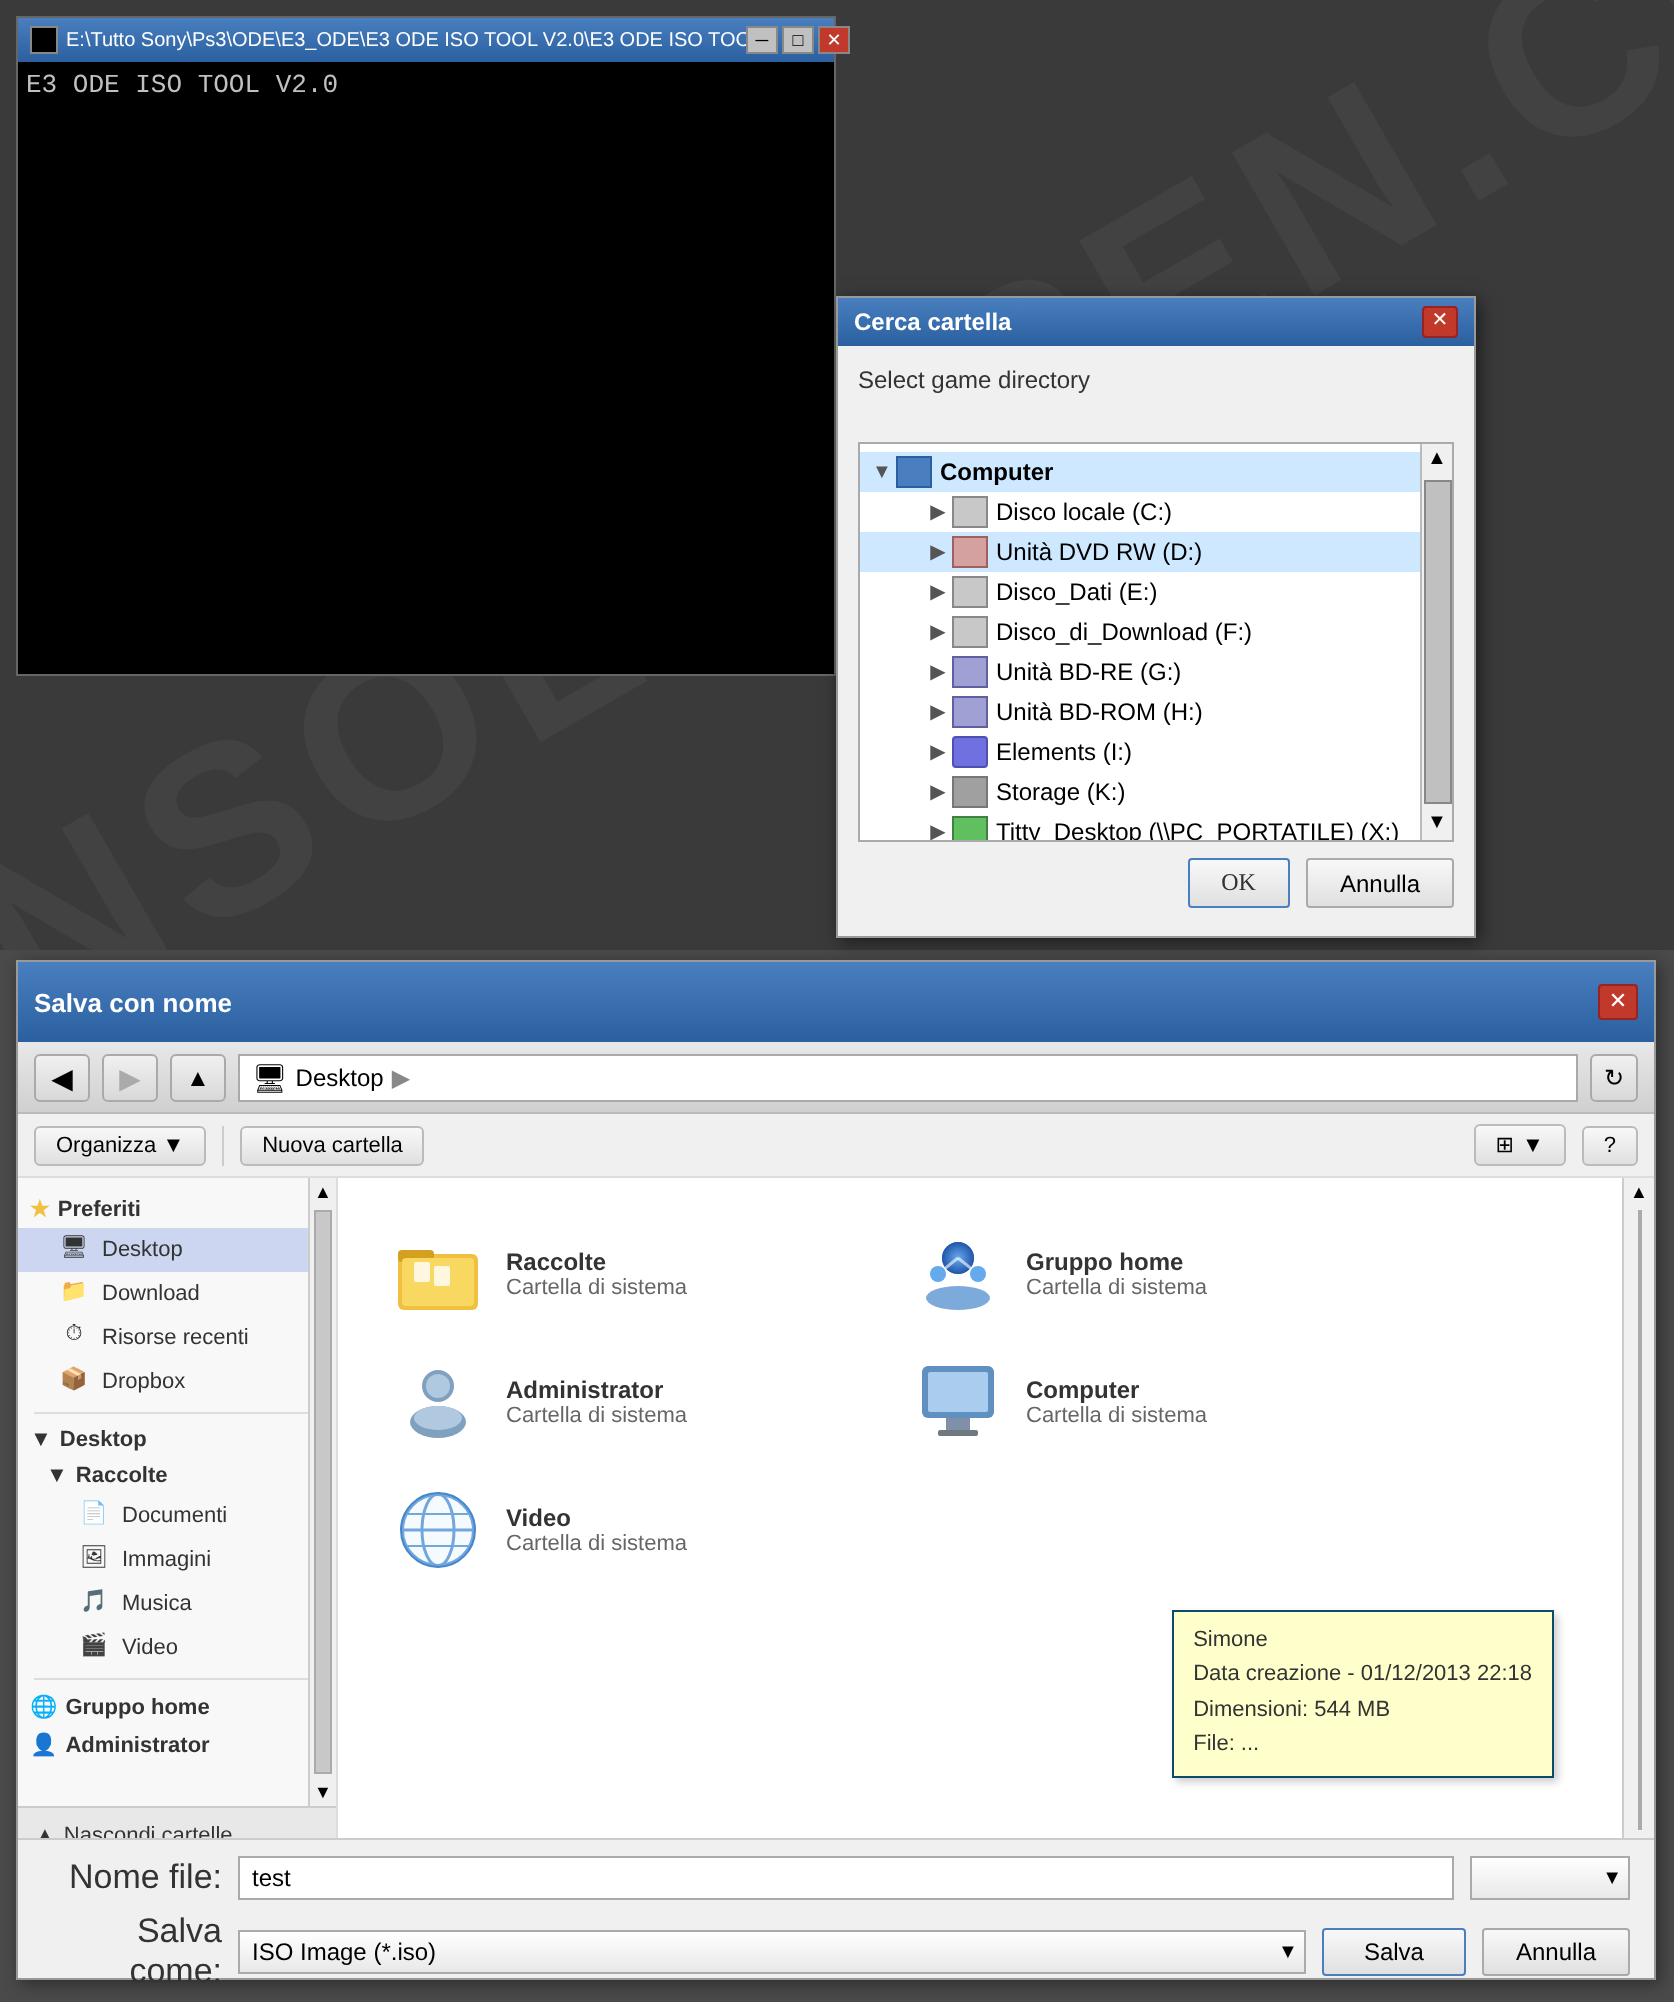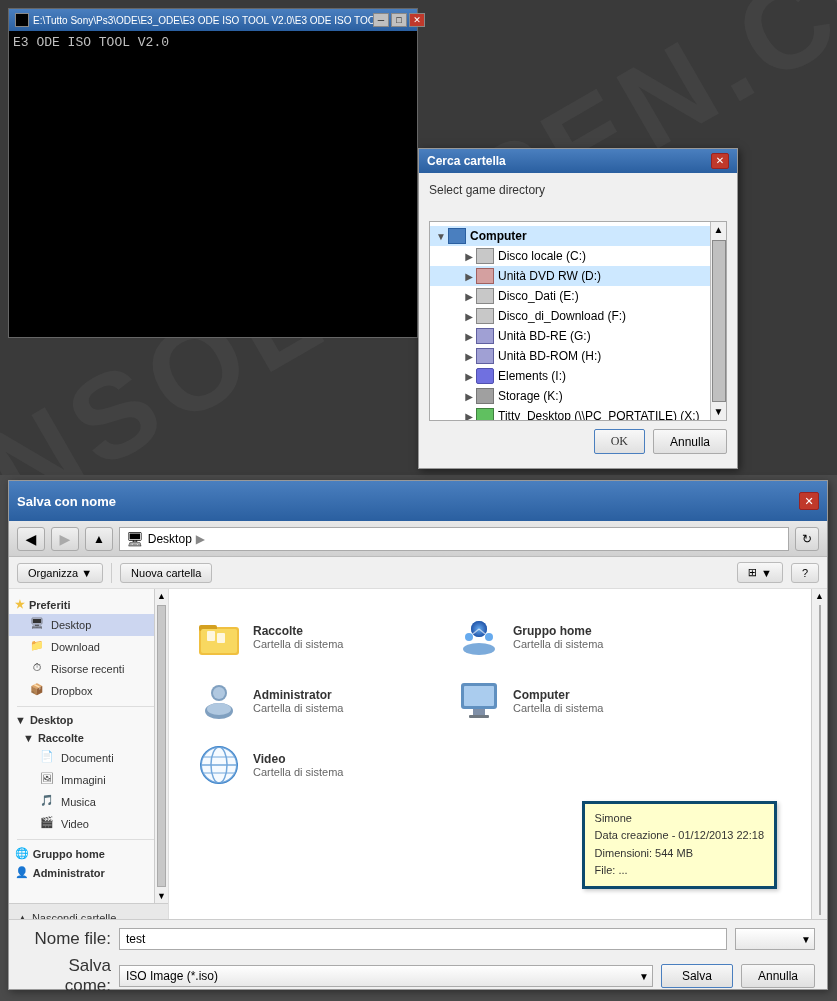--- a/index.html
+++ b/index.html
@@ -164,21 +164,21 @@
       background: linear-gradient(to bottom, #f8f8f8, #e0e0e0);
       cursor: pointer; font-size: 12px; border-radius: 2px;
     }
     .btn-salva { border-color: #4a7fbf; }
 
     
     .tooltip-box {
       position: absolute;
       right: 50px; bottom: 100px;
       background: #ffffcc;
-      border: 3px solid #0c4a6e;
+      border: 1px solid #0c4a6e;
       padding: 6px 10px;
       font-size: 11px;
       color: #333;
       box-shadow: 2px 2px 4px rgba(0,0,0,0.2);
       line-height: 1.6;
       z-index: 10;
     }
 
     
     .nascondi-bar {

